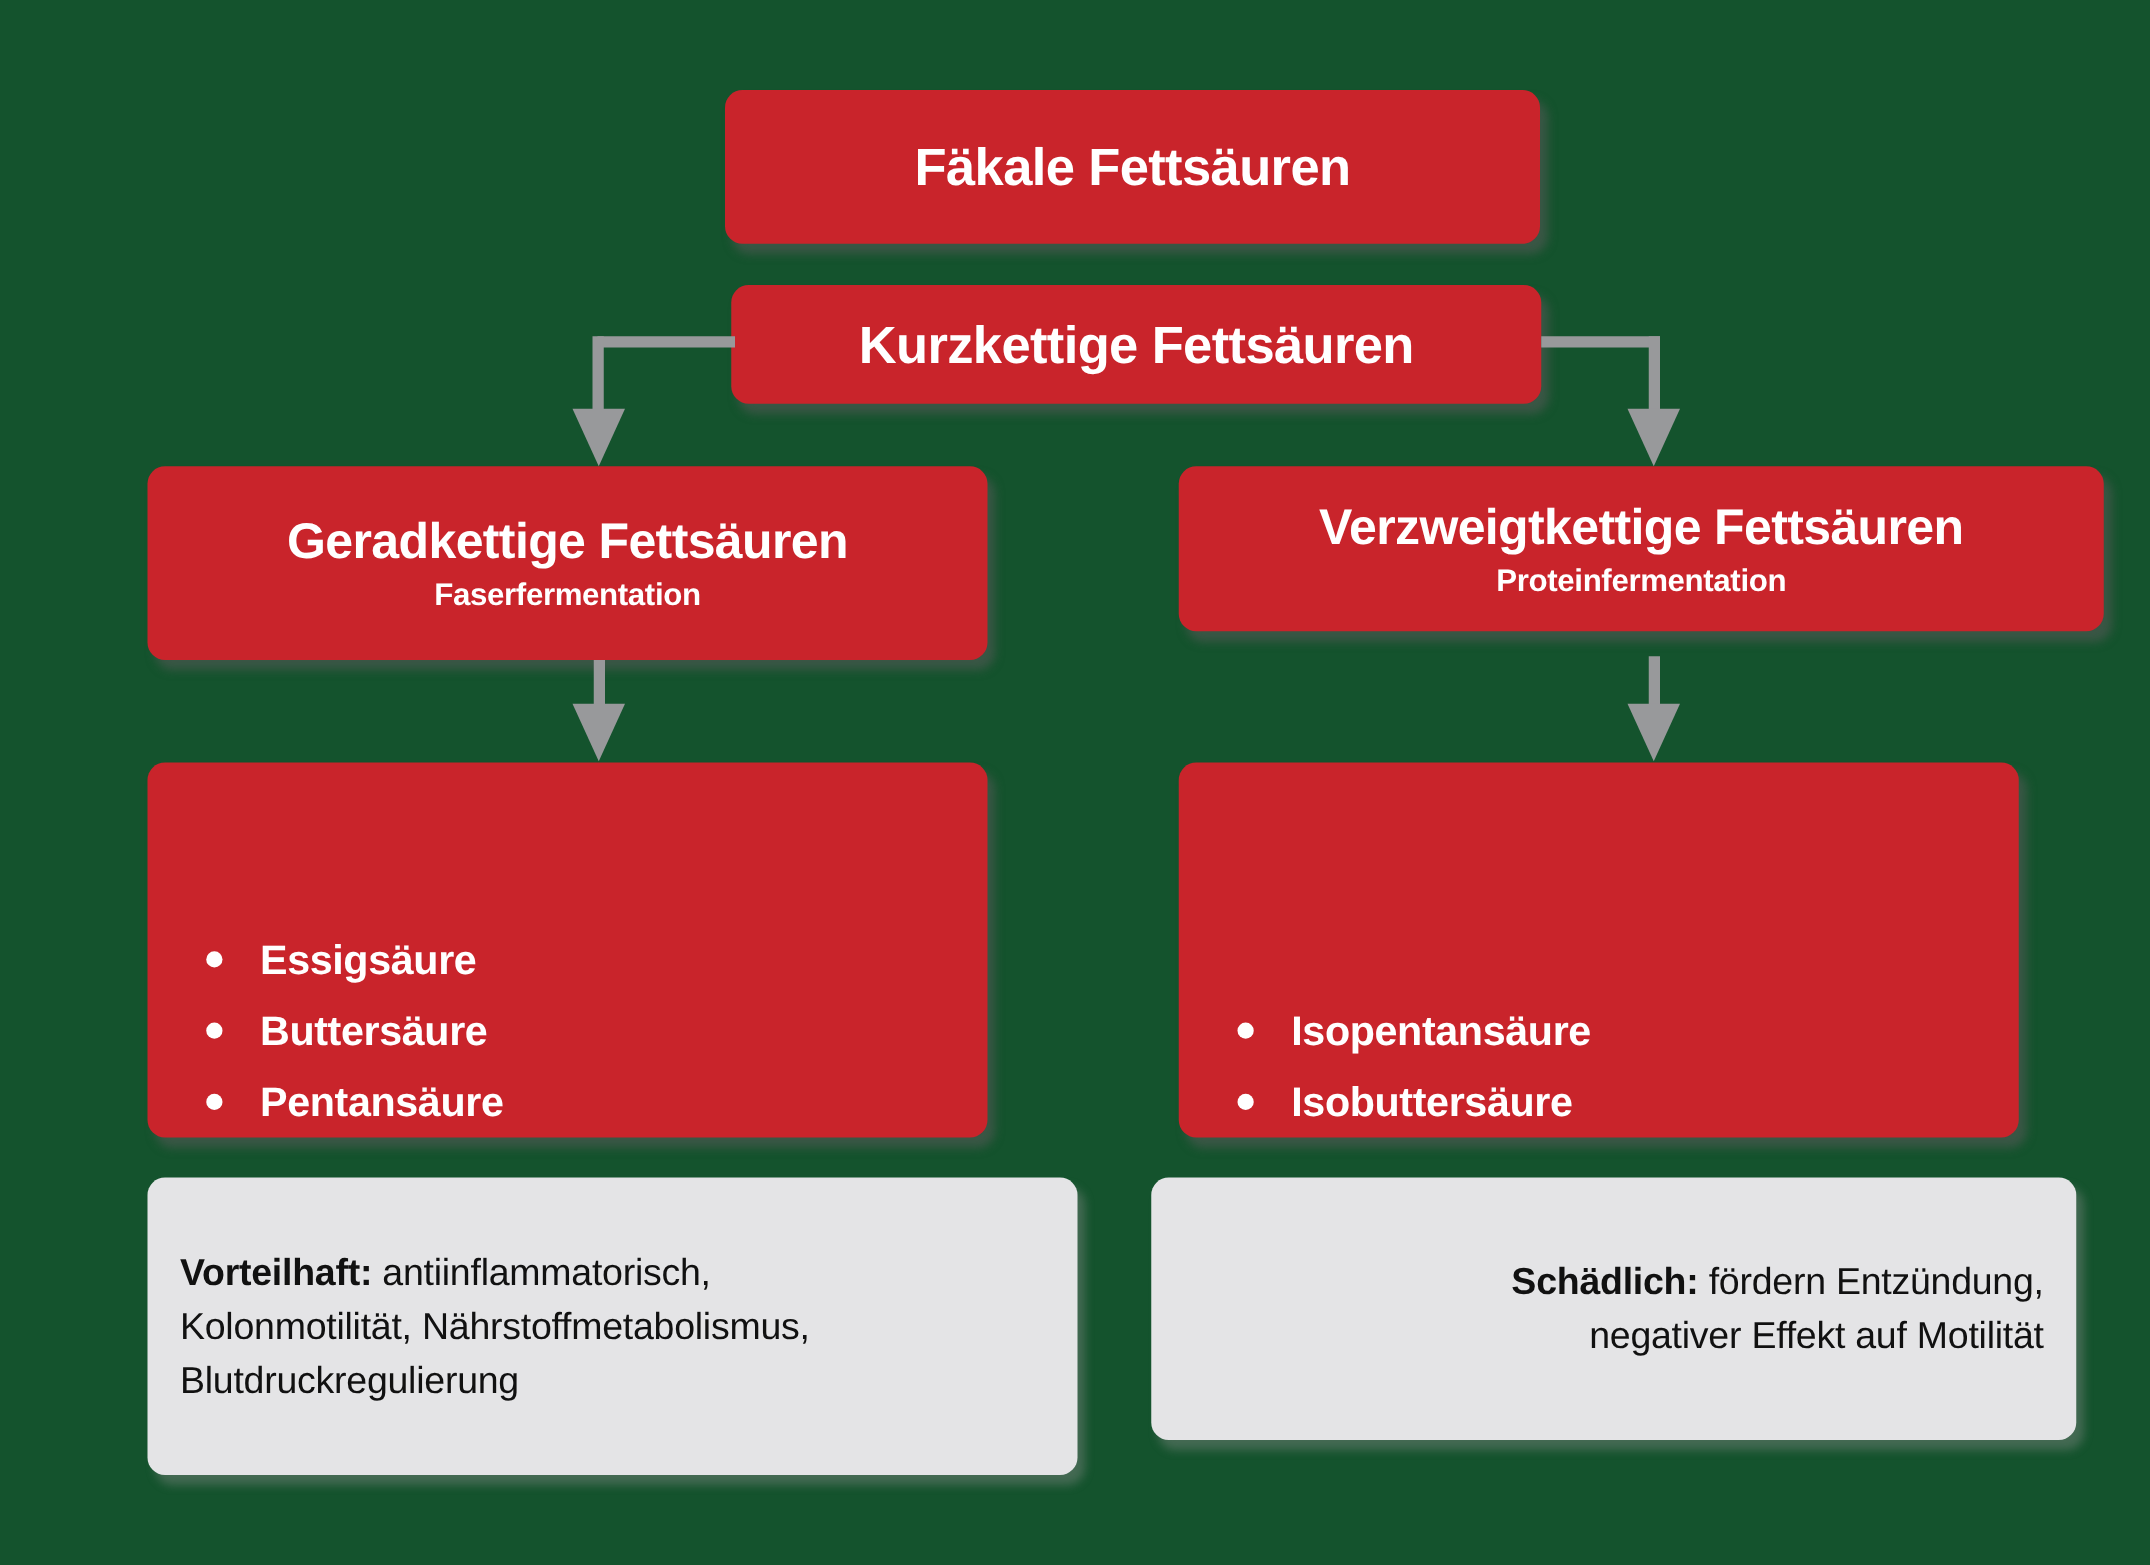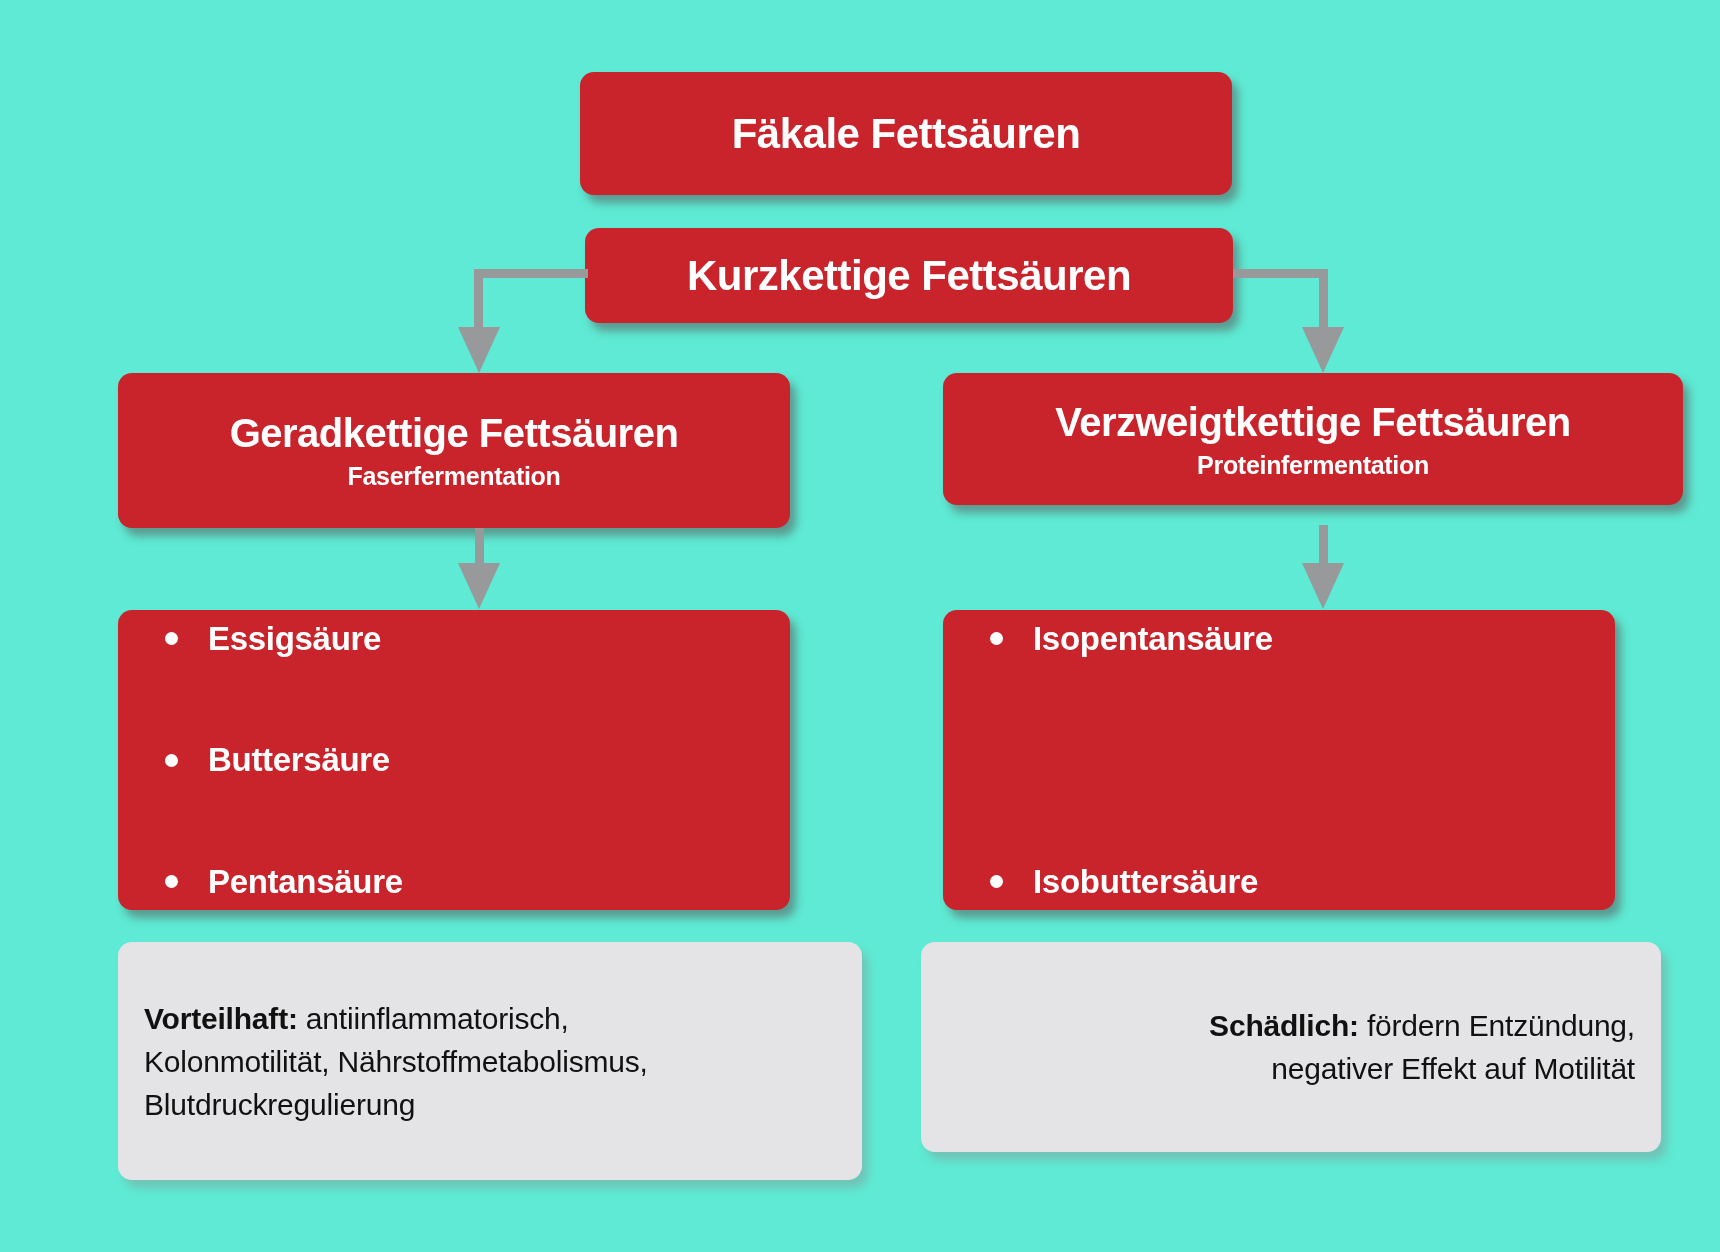--- a/index.html
+++ b/index.html
@@ -12,21 +12,21 @@
   * { box-sizing: border-box; }
   html, body { margin: 0; padding: 0; }
   body {
     font-family: "Liberation Sans", "DejaVu Sans", sans-serif;
     background: #ffffff;
   }
   .canvas {
     position: relative;
     width: 1720px;
     height: 1252px;
-    background: #5eead4;
+    background: #14532d;
     overflow: hidden;
   }
   .box {
     position: absolute;
     border-radius: 14px;
   }
   .box.red {
     background: var(--box-red, #C9242B);
     color: var(--text-white, #fff);
     box-shadow: 6px 8px 8px rgba(90, 90, 90, 0.55);
@@ -60,21 +60,21 @@
     font-weight: bold;
     letter-spacing: -0.3px;
     margin-top: 6px;
   }
   ul.acid-list {
     list-style: none;
     margin: 0;
     padding: 0;
     display: flex;
     flex-direction: column;
-    justify-content: space-between;
+    justify-content: flex-end;
     height: 100%;
     width: 100%;
   }
   ul.acid-list li {
     height: 57px;
     display: flex;
     align-items: center;
     font-size: 33px;
     font-weight: bold;
     letter-spacing: -0.3px;

